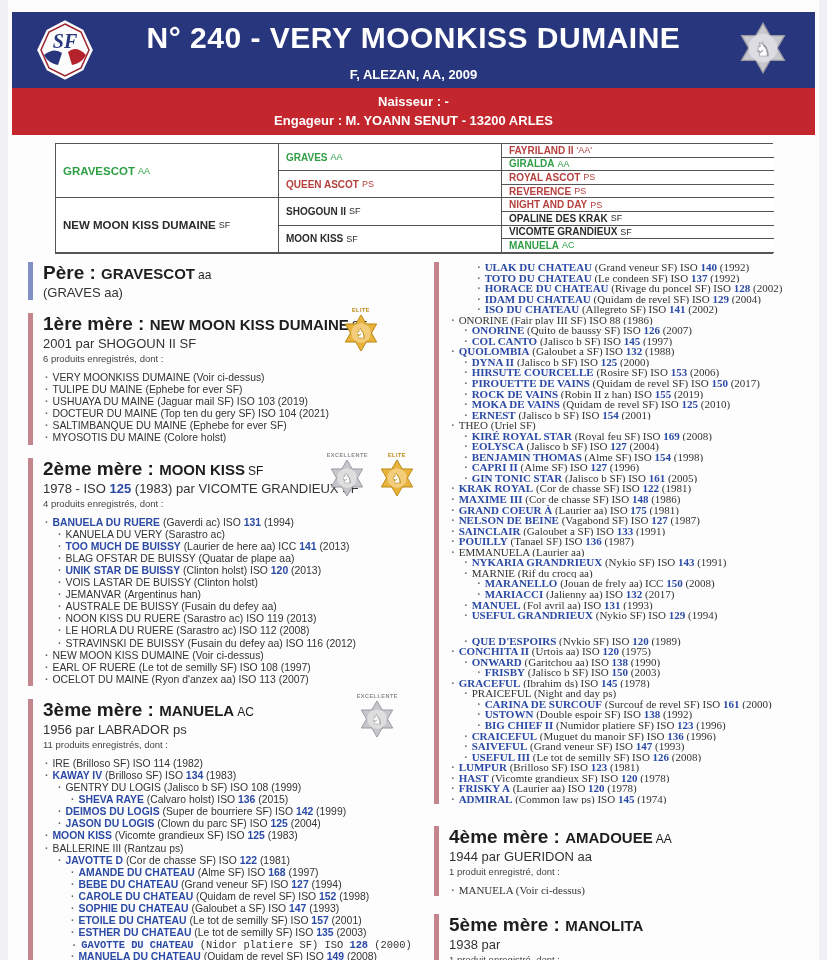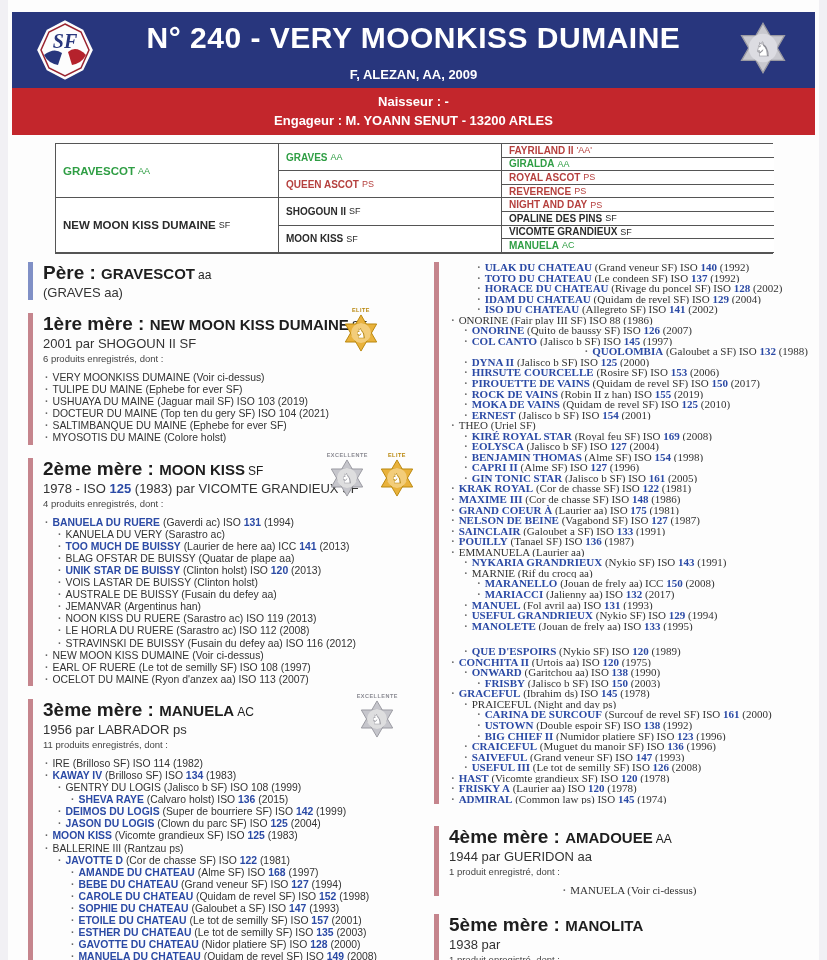--- a/index.html
+++ b/index.html
@@ -131,21 +131,21 @@
       </div>
     <div class="pcell colC c-red" style="grid-row:4">
         <span class="pn">REVERENCE</span>
         <span class="psuf">PS</span>
       </div>
     <div class="pcell colC c-red" style="grid-row:5">
         <span class="pn">NIGHT AND DAY</span>
         <span class="psuf">PS</span>
       </div>
     <div class="pcell colC c-black" style="grid-row:6">
-        <span class="pn">OPALINE DES PINS</span>
+        <span class="pn">OPALINE DES KRAK</span>
         <span class="psuf">SF</span>
       </div>
     <div class="pcell colC c-black" style="grid-row:7">
         <span class="pn">VICOMTE GRANDIEUX</span>
         <span class="psuf">SF</span>
       </div>
     <div class="pcell colC c-green" style="grid-row:8">
         <span class="pn">MANUELA</span>
         <span class="psuf">AC</span>
       </div>
@@ -208,22 +208,22 @@
         <div class="sec-h"><span>2ème mère : </span><span class="sname">MOON KISS</span><span class="ssuf">SF</span></div>
         <div class="sec-sub"><span>1978 - ISO </span><span class="num">125</span><span> (1983) par VICOMTE GRANDIEUX SF</span></div>
         <div class="sec-note">4 produits enregistrés, dont :</div>
         <div class="plist">
             <div class="prow" style="padding-left: 2px;"><span class="bullet">·</span><span class="nm-blue">BANUELA DU RUERE</span><span class="dt"> (Gaverdi ac) ISO </span><span class="num">131</span><span class="dt"> (1994)</span></div>
             <div class="prow" style="padding-left: 15px;"><span class="bullet">·</span><span class="nm-blk">KANUELA DU VERY</span><span class="dt"> (Sarastro ac)</span><span class="num"></span><span class="dt"></span></div>
             <div class="prow" style="padding-left: 15px;"><span class="bullet">·</span><span class="nm-blue">TOO MUCH DE BUISSY</span><span class="dt"> (Laurier de here aa) ICC </span><span class="num">141</span><span class="dt"> (2013)</span></div>
             <div class="prow" style="padding-left: 15px;"><span class="bullet">·</span><span class="nm-blk">BLAG OFSTAR DE BUISSY</span><span class="dt"> (Quatar de plape aa)</span><span class="num"></span><span class="dt"></span></div>
             <div class="prow" style="padding-left: 15px;"><span class="bullet">·</span><span class="nm-blue">UNIK STAR DE BUISSY</span><span class="dt"> (Clinton holst) ISO </span><span class="num">120</span><span class="dt"> (2013)</span></div>
             <div class="prow" style="padding-left: 15px;"><span class="bullet">·</span><span class="nm-blk">VOIS LASTAR DE BUISSY</span><span class="dt"> (Clinton holst)</span><span class="num"></span><span class="dt"></span></div>
+            <div class="prow" style="padding-left: 15px;"><span class="bullet">·</span><span class="nm-blk">JEMANVAR</span><span class="dt"> (Argentinus han)</span><span class="num"></span><span class="dt"></span></div>
             <div class="prow" style="padding-left: 15px;"><span class="bullet">·</span><span class="nm-blk">AUSTRALE DE BUISSY</span><span class="dt"> (Fusain du defey aa)</span><span class="num"></span><span class="dt"></span></div>
-            <div class="prow" style="padding-left: 15px;"><span class="bullet">·</span><span class="nm-blk">JEMANVAR</span><span class="dt"> (Argentinus han)</span><span class="num"></span><span class="dt"></span></div>
             <div class="prow" style="padding-left: 15px;"><span class="bullet">·</span><span class="nm-blk">NOON KISS DU RUERE</span><span class="dt"> (Sarastro ac) ISO 119 (2013)</span><span class="num"></span><span class="dt"></span></div>
             <div class="prow" style="padding-left: 15px;"><span class="bullet">·</span><span class="nm-blk">LE HORLA DU RUERE</span><span class="dt"> (Sarastro ac) ISO 112 (2008)</span><span class="num"></span><span class="dt"></span></div>
             <div class="prow" style="padding-left: 15px;"><span class="bullet">·</span><span class="nm-blk">STRAVINSKI DE BUISSY</span><span class="dt"> (Fusain du defey aa) ISO 116 (2012)</span><span class="num"></span><span class="dt"></span></div>
             <div class="prow" style="padding-left: 2px;"><span class="bullet">·</span><span class="nm-blk">NEW MOON KISS DUMAINE</span><span class="dt"> (Voir ci-dessus)</span><span class="num"></span><span class="dt"></span></div>
             <div class="prow" style="padding-left: 2px;"><span class="bullet">·</span><span class="nm-blk">EARL OF RUERE</span><span class="dt"> (Le tot de semilly SF) ISO 108 (1997)</span><span class="num"></span><span class="dt"></span></div>
             <div class="prow" style="padding-left: 2px;"><span class="bullet">·</span><span class="nm-blk">OCELOT DU MAINE</span><span class="dt"> (Ryon d'anzex aa) ISO 113 (2007)</span><span class="num"></span><span class="dt"></span></div>
           </div>
       </div>
 
       <div class="sec bar-pink">
@@ -250,40 +250,40 @@
             <div class="prow" style="padding-left: 15px;"><span class="bullet">·</span><span class="nm-blue">JASON DU LOGIS</span><span class="dt"> (Clown du parc SF) ISO </span><span class="num">125</span><span class="dt"> (2004)</span></div>
             <div class="prow" style="padding-left: 2px;"><span class="bullet">·</span><span class="nm-blue">MOON KISS</span><span class="dt"> (Vicomte grandieux SF) ISO </span><span class="num">125</span><span class="dt"> (1983)</span></div>
             <div class="prow" style="padding-left: 2px;"><span class="bullet">·</span><span class="nm-blk">BALLERINE III</span><span class="dt"> (Rantzau ps)</span><span class="num"></span><span class="dt"></span></div>
             <div class="prow" style="padding-left: 15px;"><span class="bullet">·</span><span class="nm-blue">JAVOTTE D</span><span class="dt"> (Cor de chasse SF) ISO </span><span class="num">122</span><span class="dt"> (1981)</span></div>
             <div class="prow" style="padding-left: 28px;"><span class="bullet">·</span><span class="nm-blue">AMANDE DU CHATEAU</span><span class="dt"> (Alme SF) ISO </span><span class="num">168</span><span class="dt"> (1997)</span></div>
             <div class="prow" style="padding-left: 28px;"><span class="bullet">·</span><span class="nm-blue">BEBE DU CHATEAU</span><span class="dt"> (Grand veneur SF) ISO </span><span class="num">127</span><span class="dt"> (1994)</span></div>
             <div class="prow" style="padding-left: 28px;"><span class="bullet">·</span><span class="nm-blue">CAROLE DU CHATEAU</span><span class="dt"> (Quidam de revel SF) ISO </span><span class="num">152</span><span class="dt"> (1998)</span></div>
             <div class="prow" style="padding-left: 28px;"><span class="bullet">·</span><span class="nm-blue">SOPHIE DU CHATEAU</span><span class="dt"> (Galoubet a SF) ISO </span><span class="num">147</span><span class="dt"> (1993)</span></div>
             <div class="prow" style="padding-left: 28px;"><span class="bullet">·</span><span class="nm-blue">ETOILE DU CHATEAU</span><span class="dt"> (Le tot de semilly SF) ISO </span><span class="num">157</span><span class="dt"> (2001)</span></div>
             <div class="prow" style="padding-left: 28px;"><span class="bullet">·</span><span class="nm-blue">ESTHER DU CHATEAU</span><span class="dt"> (Le tot de semilly SF) ISO </span><span class="num">135</span><span class="dt"> (2003)</span></div>
-            <div class="prow" style="padding-left: 28px;"><span class="bullet">·</span><span class="nm-blue">GAVOTTE DU CHATEAU</span><span class="dt"> (Nidor platiere SF) ISO </span><span class="num">128</span><span class="dt"> (2000)</span></div>
+            <div class="prow" style="padding-left: 28px; font-family: Liberation Mono, monospace;"><span class="bullet">·</span><span class="nm-blue">GAVOTTE DU CHATEAU</span><span class="dt"> (Nidor platiere SF) ISO </span><span class="num">128</span><span class="dt"> (2000)</span></div>
             <div class="prow" style="padding-left: 28px;"><span class="bullet">·</span><span class="nm-blue">MANUELA DU CHATEAU</span><span class="dt"> (Quidam de revel SF) ISO </span><span class="num">149</span><span class="dt"> (2008)</span></div>
           </div>
       </div>
 
     </div>
 
     <div class="col-r">
 
       <div class="sec bar-pink">
         <div class="plist" style="margin-top:0">
             <div class="prow" style="padding-left: 28px;"><span class="bullet">·</span><span class="nm-blue">ULAK DU CHATEAU</span><span class="dt"> (Grand veneur SF) ISO </span><span class="num">140</span><span class="dt"> (1992)</span></div>
             <div class="prow" style="padding-left: 28px;"><span class="bullet">·</span><span class="nm-blue">TOTO DU CHATEAU</span><span class="dt"> (Le condeen SF) ISO </span><span class="num">137</span><span class="dt"> (1992)</span></div>
             <div class="prow" style="padding-left: 28px;"><span class="bullet">·</span><span class="nm-blue">HORACE DU CHATEAU</span><span class="dt"> (Rivage du poncel SF) ISO </span><span class="num">128</span><span class="dt"> (2002)</span></div>
             <div class="prow" style="padding-left: 28px;"><span class="bullet">·</span><span class="nm-blue">IDAM DU CHATEAU</span><span class="dt"> (Quidam de revel SF) ISO </span><span class="num">129</span><span class="dt"> (2004)</span></div>
             <div class="prow" style="padding-left: 28px;"><span class="bullet">·</span><span class="nm-blue">ISO DU CHATEAU</span><span class="dt"> (Allegreto SF) ISO </span><span class="num">141</span><span class="dt"> (2002)</span></div>
             <div class="prow" style="padding-left: 2px;"><span class="bullet">·</span><span class="nm-blk">ONORINE</span><span class="dt"> (Fair play III SF) ISO 88 (1986)</span><span class="num"></span><span class="dt"></span></div>
             <div class="prow" style="padding-left: 15px;"><span class="bullet">·</span><span class="nm-blue">ONORINE</span><span class="dt"> (Quito de baussy SF) ISO </span><span class="num">126</span><span class="dt"> (2007)</span></div>
             <div class="prow" style="padding-left: 15px;"><span class="bullet">·</span><span class="nm-blue">COL CANTO</span><span class="dt"> (Jalisco b SF) ISO </span><span class="num">145</span><span class="dt"> (1997)</span></div>
-            <div class="prow" style="padding-left: 2px; text-align: right;"><span class="bullet">·</span><span class="nm-blue">QUOLOMBIA</span><span class="dt"> (Galoubet a SF) ISO </span><span class="num">132</span><span class="dt"> (1988)</span></div>
+            <div class="prow" style="padding-left: 2px;"><span class="bullet">·</span><span class="nm-blue">QUOLOMBIA</span><span class="dt"> (Galoubet a SF) ISO </span><span class="num">132</span><span class="dt"> (1988)</span></div>
             <div class="prow" style="padding-left: 15px;"><span class="bullet">·</span><span class="nm-blue">DYNA II</span><span class="dt"> (Jalisco b SF) ISO </span><span class="num">125</span><span class="dt"> (2000)</span></div>
             <div class="prow" style="padding-left: 15px;"><span class="bullet">·</span><span class="nm-blue">HIRSUTE COURCELLE</span><span class="dt"> (Rosire SF) ISO </span><span class="num">153</span><span class="dt"> (2006)</span></div>
             <div class="prow" style="padding-left: 15px;"><span class="bullet">·</span><span class="nm-blue">PIROUETTE DE VAINS</span><span class="dt"> (Quidam de revel SF) ISO </span><span class="num">150</span><span class="dt"> (2017)</span></div>
             <div class="prow" style="padding-left: 15px;"><span class="bullet">·</span><span class="nm-blue">ROCK DE VAINS</span><span class="dt"> (Robin II z han) ISO </span><span class="num">155</span><span class="dt"> (2019)</span></div>
             <div class="prow" style="padding-left: 15px;"><span class="bullet">·</span><span class="nm-blue">MOKA DE VAINS</span><span class="dt"> (Quidam de revel SF) ISO </span><span class="num">125</span><span class="dt"> (2010)</span></div>
             <div class="prow" style="padding-left: 15px;"><span class="bullet">·</span><span class="nm-blue">ERNEST</span><span class="dt"> (Jalisco b SF) ISO </span><span class="num">154</span><span class="dt"> (2001)</span></div>
             <div class="prow" style="padding-left: 2px;"><span class="bullet">·</span><span class="nm-blk">THEO</span><span class="dt"> (Uriel SF)</span><span class="num"></span><span class="dt"></span></div>
             <div class="prow" style="padding-left: 15px;"><span class="bullet">·</span><span class="nm-blue">KIRÉ ROYAL STAR</span><span class="dt"> (Royal feu SF) ISO </span><span class="num">169</span><span class="dt"> (2008)</span></div>
             <div class="prow" style="padding-left: 15px;"><span class="bullet">·</span><span class="nm-blue">EOLYSCA</span><span class="dt"> (Jalisco b SF) ISO </span><span class="num">127</span><span class="dt"> (2004)</span></div>
             <div class="prow" style="padding-left: 15px;"><span class="bullet">·</span><span class="nm-blue">BENJAMIN THOMAS</span><span class="dt"> (Alme SF) ISO </span><span class="num">154</span><span class="dt"> (1998)</span></div>
@@ -295,45 +295,45 @@
             <div class="prow" style="padding-left: 2px;"><span class="bullet">·</span><span class="nm-blue">NELSON DE BEINE</span><span class="dt"> (Vagabond SF) ISO </span><span class="num">127</span><span class="dt"> (1987)</span></div>
             <div class="prow" style="padding-left: 2px;"><span class="bullet">·</span><span class="nm-blue">SAINCLAIR</span><span class="dt"> (Galoubet a SF) ISO </span><span class="num">133</span><span class="dt"> (1991)</span></div>
             <div class="prow" style="padding-left: 2px;"><span class="bullet">·</span><span class="nm-blue">POUILLY</span><span class="dt"> (Tanael SF) ISO </span><span class="num">136</span><span class="dt"> (1987)</span></div>
             <div class="prow" style="padding-left: 2px;"><span class="bullet">·</span><span class="nm-blk">EMMANUELA</span><span class="dt"> (Laurier aa)</span><span class="num"></span><span class="dt"></span></div>
             <div class="prow" style="padding-left: 15px;"><span class="bullet">·</span><span class="nm-blue">NYKARIA GRANDRIEUX</span><span class="dt"> (Nykio SF) ISO </span><span class="num">143</span><span class="dt"> (1991)</span></div>
             <div class="prow" style="padding-left: 15px;"><span class="bullet">·</span><span class="nm-blk">MARNIE</span><span class="dt"> (Rif du crocq aa)</span><span class="num"></span><span class="dt"></span></div>
             <div class="prow" style="padding-left: 28px;"><span class="bullet">·</span><span class="nm-blue">MARANELLO</span><span class="dt"> (Jouan de frely aa) ICC </span><span class="num">150</span><span class="dt"> (2008)</span></div>
             <div class="prow" style="padding-left: 28px;"><span class="bullet">·</span><span class="nm-blue">MARIACCI</span><span class="dt"> (Jalienny aa) ISO </span><span class="num">132</span><span class="dt"> (2017)</span></div>
             <div class="prow" style="padding-left: 15px;"><span class="bullet">·</span><span class="nm-blue">MANUEL</span><span class="dt"> (Fol avril aa) ISO </span><span class="num">131</span><span class="dt"> (1993)</span></div>
             <div class="prow" style="padding-left: 15px;"><span class="bullet">·</span><span class="nm-blue">USEFUL GRANDRIEUX</span><span class="dt"> (Nykio SF) ISO </span><span class="num">129</span><span class="dt"> (1994)</span></div>
-            <div class="prow" style="padding-left: 15px;"><span class="bullet">·</span><span class="nm-blue">MANOLETE</span><span class="dt"> (Jouan de frely aa) ISO </span><span class="num">133</span><span class="dt"> (1995)</span></div>
             <div class="prow" style="padding-left: 15px; margin-top: 15px;"><span class="bullet">·</span><span class="nm-blue">QUE D'ESPOIRS</span><span class="dt"> (Nykio SF) ISO </span><span class="num">120</span><span class="dt"> (1989)</span></div>
             <div class="prow" style="padding-left: 2px;"><span class="bullet">·</span><span class="nm-blue">CONCHITA II</span><span class="dt"> (Urtois aa) ISO </span><span class="num">120</span><span class="dt"> (1975)</span></div>
             <div class="prow" style="padding-left: 15px;"><span class="bullet">·</span><span class="nm-blue">ONWARD</span><span class="dt"> (Garitchou aa) ISO </span><span class="num">138</span><span class="dt"> (1990)</span></div>
             <div class="prow" style="padding-left: 28px;"><span class="bullet">·</span><span class="nm-blue">FRISBY</span><span class="dt"> (Jalisco b SF) ISO </span><span class="num">150</span><span class="dt"> (2003)</span></div>
             <div class="prow" style="padding-left: 2px;"><span class="bullet">·</span><span class="nm-blue">GRACEFUL</span><span class="dt"> (Ibrahim ds) ISO </span><span class="num">145</span><span class="dt"> (1978)</span></div>
             <div class="prow" style="padding-left: 15px;"><span class="bullet">·</span><span class="nm-blk">PRAICEFUL</span><span class="dt"> (Night and day ps)</span><span class="num"></span><span class="dt"></span></div>
             <div class="prow" style="padding-left: 28px;"><span class="bullet">·</span><span class="nm-blue">CARINA DE SURCOUF</span><span class="dt"> (Surcouf de revel SF) ISO </span><span class="num">161</span><span class="dt"> (2000)</span></div>
             <div class="prow" style="padding-left: 28px;"><span class="bullet">·</span><span class="nm-blue">USTOWN</span><span class="dt"> (Double espoir SF) ISO </span><span class="num">138</span><span class="dt"> (1992)</span></div>
             <div class="prow" style="padding-left: 28px;"><span class="bullet">·</span><span class="nm-blue">BIG CHIEF II</span><span class="dt"> (Numidor platiere SF) ISO </span><span class="num">123</span><span class="dt"> (1996)</span></div>
             <div class="prow" style="padding-left: 15px;"><span class="bullet">·</span><span class="nm-blue">CRAICEFUL</span><span class="dt"> (Muguet du manoir SF) ISO </span><span class="num">136</span><span class="dt"> (1996)</span></div>
             <div class="prow" style="padding-left: 15px;"><span class="bullet">·</span><span class="nm-blue">SAIVEFUL</span><span class="dt"> (Grand veneur SF) ISO </span><span class="num">147</span><span class="dt"> (1993)</span></div>
             <div class="prow" style="padding-left: 15px;"><span class="bullet">·</span><span class="nm-blue">USEFUL III</span><span class="dt"> (Le tot de semilly SF) ISO </span><span class="num">126</span><span class="dt"> (2008)</span></div>
+            <div class="prow" style="padding-left: 2px;"><span class="bullet">·</span><span class="nm-blue">LUMPUR</span><span class="dt"> (Brilloso SF) ISO </span><span class="num">123</span><span class="dt"> (1981)</span></div>
             <div class="prow" style="padding-left: 2px;"><span class="bullet">·</span><span class="nm-blue">HAST</span><span class="dt"> (Vicomte grandieux SF) ISO </span><span class="num">120</span><span class="dt"> (1978)</span></div>
             <div class="prow" style="padding-left: 2px;"><span class="bullet">·</span><span class="nm-blue">FRISKY A</span><span class="dt"> (Laurier aa) ISO </span><span class="num">120</span><span class="dt"> (1978)</span></div>
             <div class="prow" style="padding-left: 2px;"><span class="bullet">·</span><span class="nm-blue">ADMIRAL</span><span class="dt"> (Common law ps) ISO </span><span class="num">145</span><span class="dt"> (1974)</span></div>
           </div>
       </div>
 
       <div class="sec bar-pink" style="margin-top:22px">
         <div class="sec-h"><span>4ème mère : </span><span class="sname">AMADOUEE</span><span class="ssuf">AA</span></div>
         <div class="sec-sub">1944 par GUERIDON aa</div>
         <div class="sec-note">1 produit enregistré, dont :</div>
         <div class="plist">
-            <div class="prow" style="padding-left: 2px; text-align: center;"><span class="bullet">·</span><span class="nm-blk">MANUELA</span><span class="dt"> (Voir ci-dessus)</span><span class="num"></span><span class="dt"></span></div>
+            <div class="prow" style="padding-left: 2px;"><span class="bullet">·</span><span class="nm-blk">MANUELA</span><span class="dt"> (Voir ci-dessus)</span><span class="num"></span><span class="dt"></span></div>
           </div>
       </div>
 
       <div class="sec bar-pink" style="margin-top:18px">
         <div class="sec-h"><span>5ème mère : </span><span class="sname">MANOLITA</span><span class="ssuf"></span></div>
         <div class="sec-sub">1938 par</div>
         <div class="sec-note">1 produit enregistré, dont :</div>
 
       </div>
 

